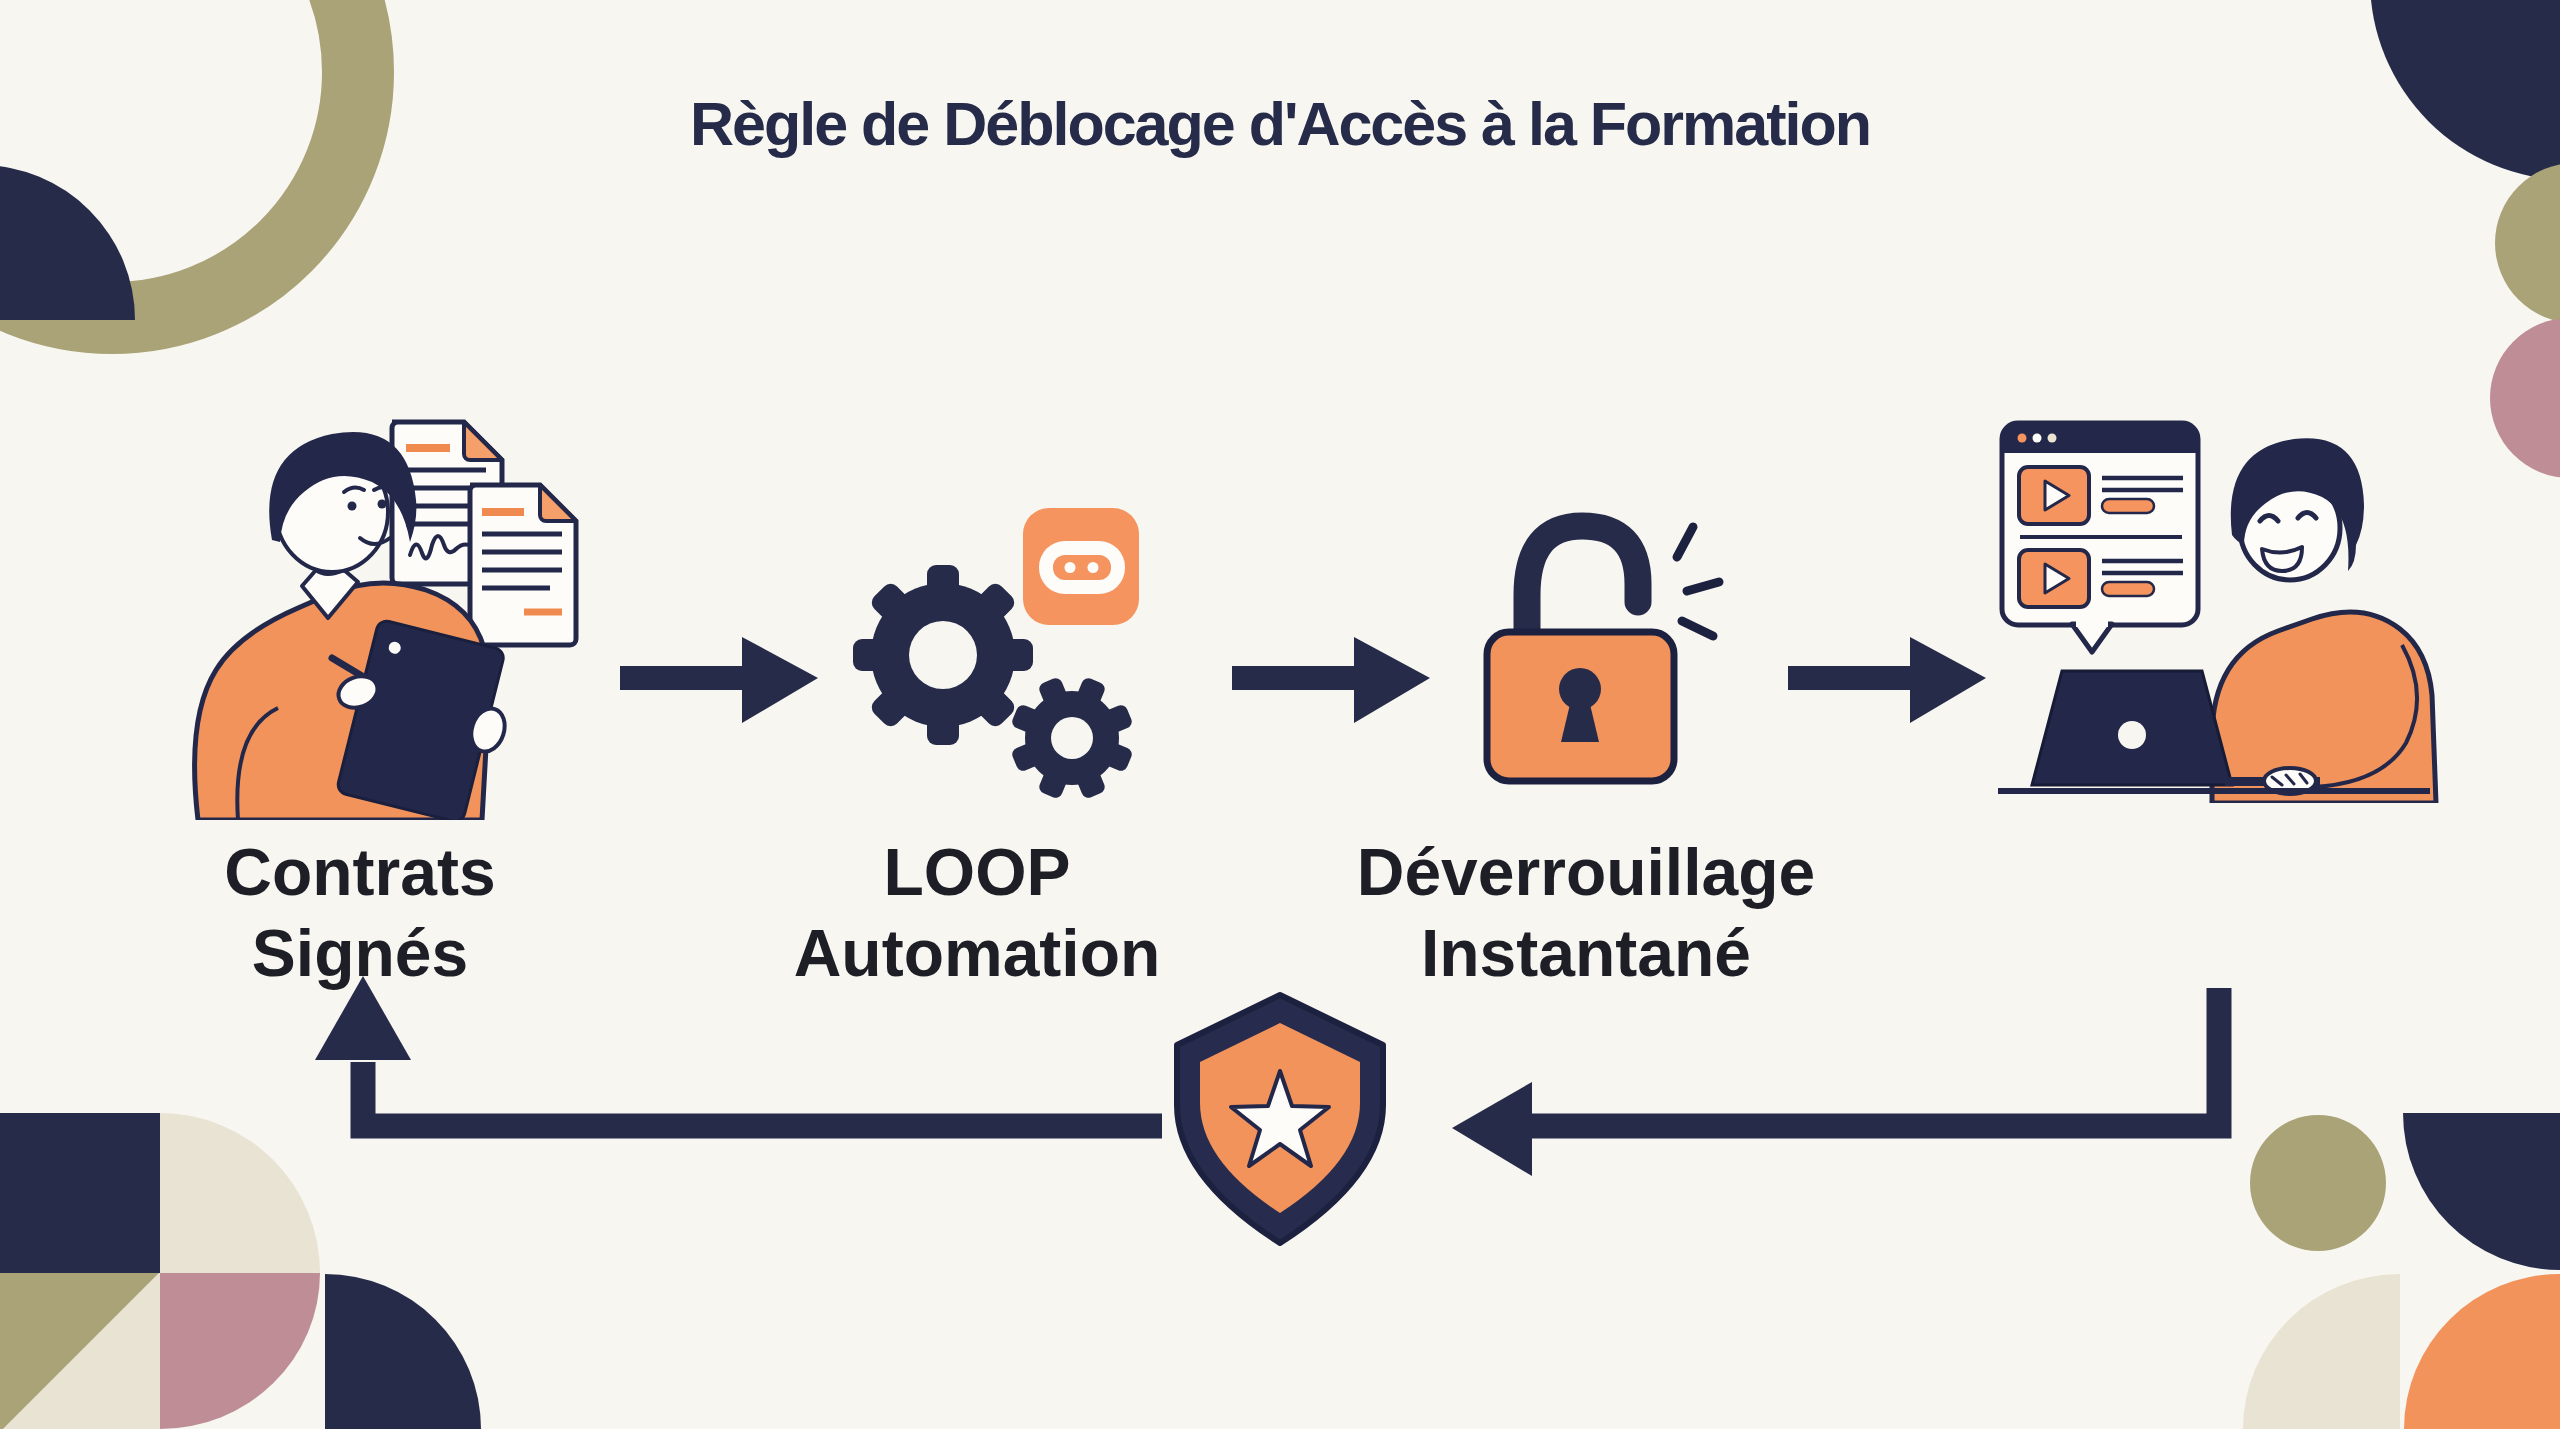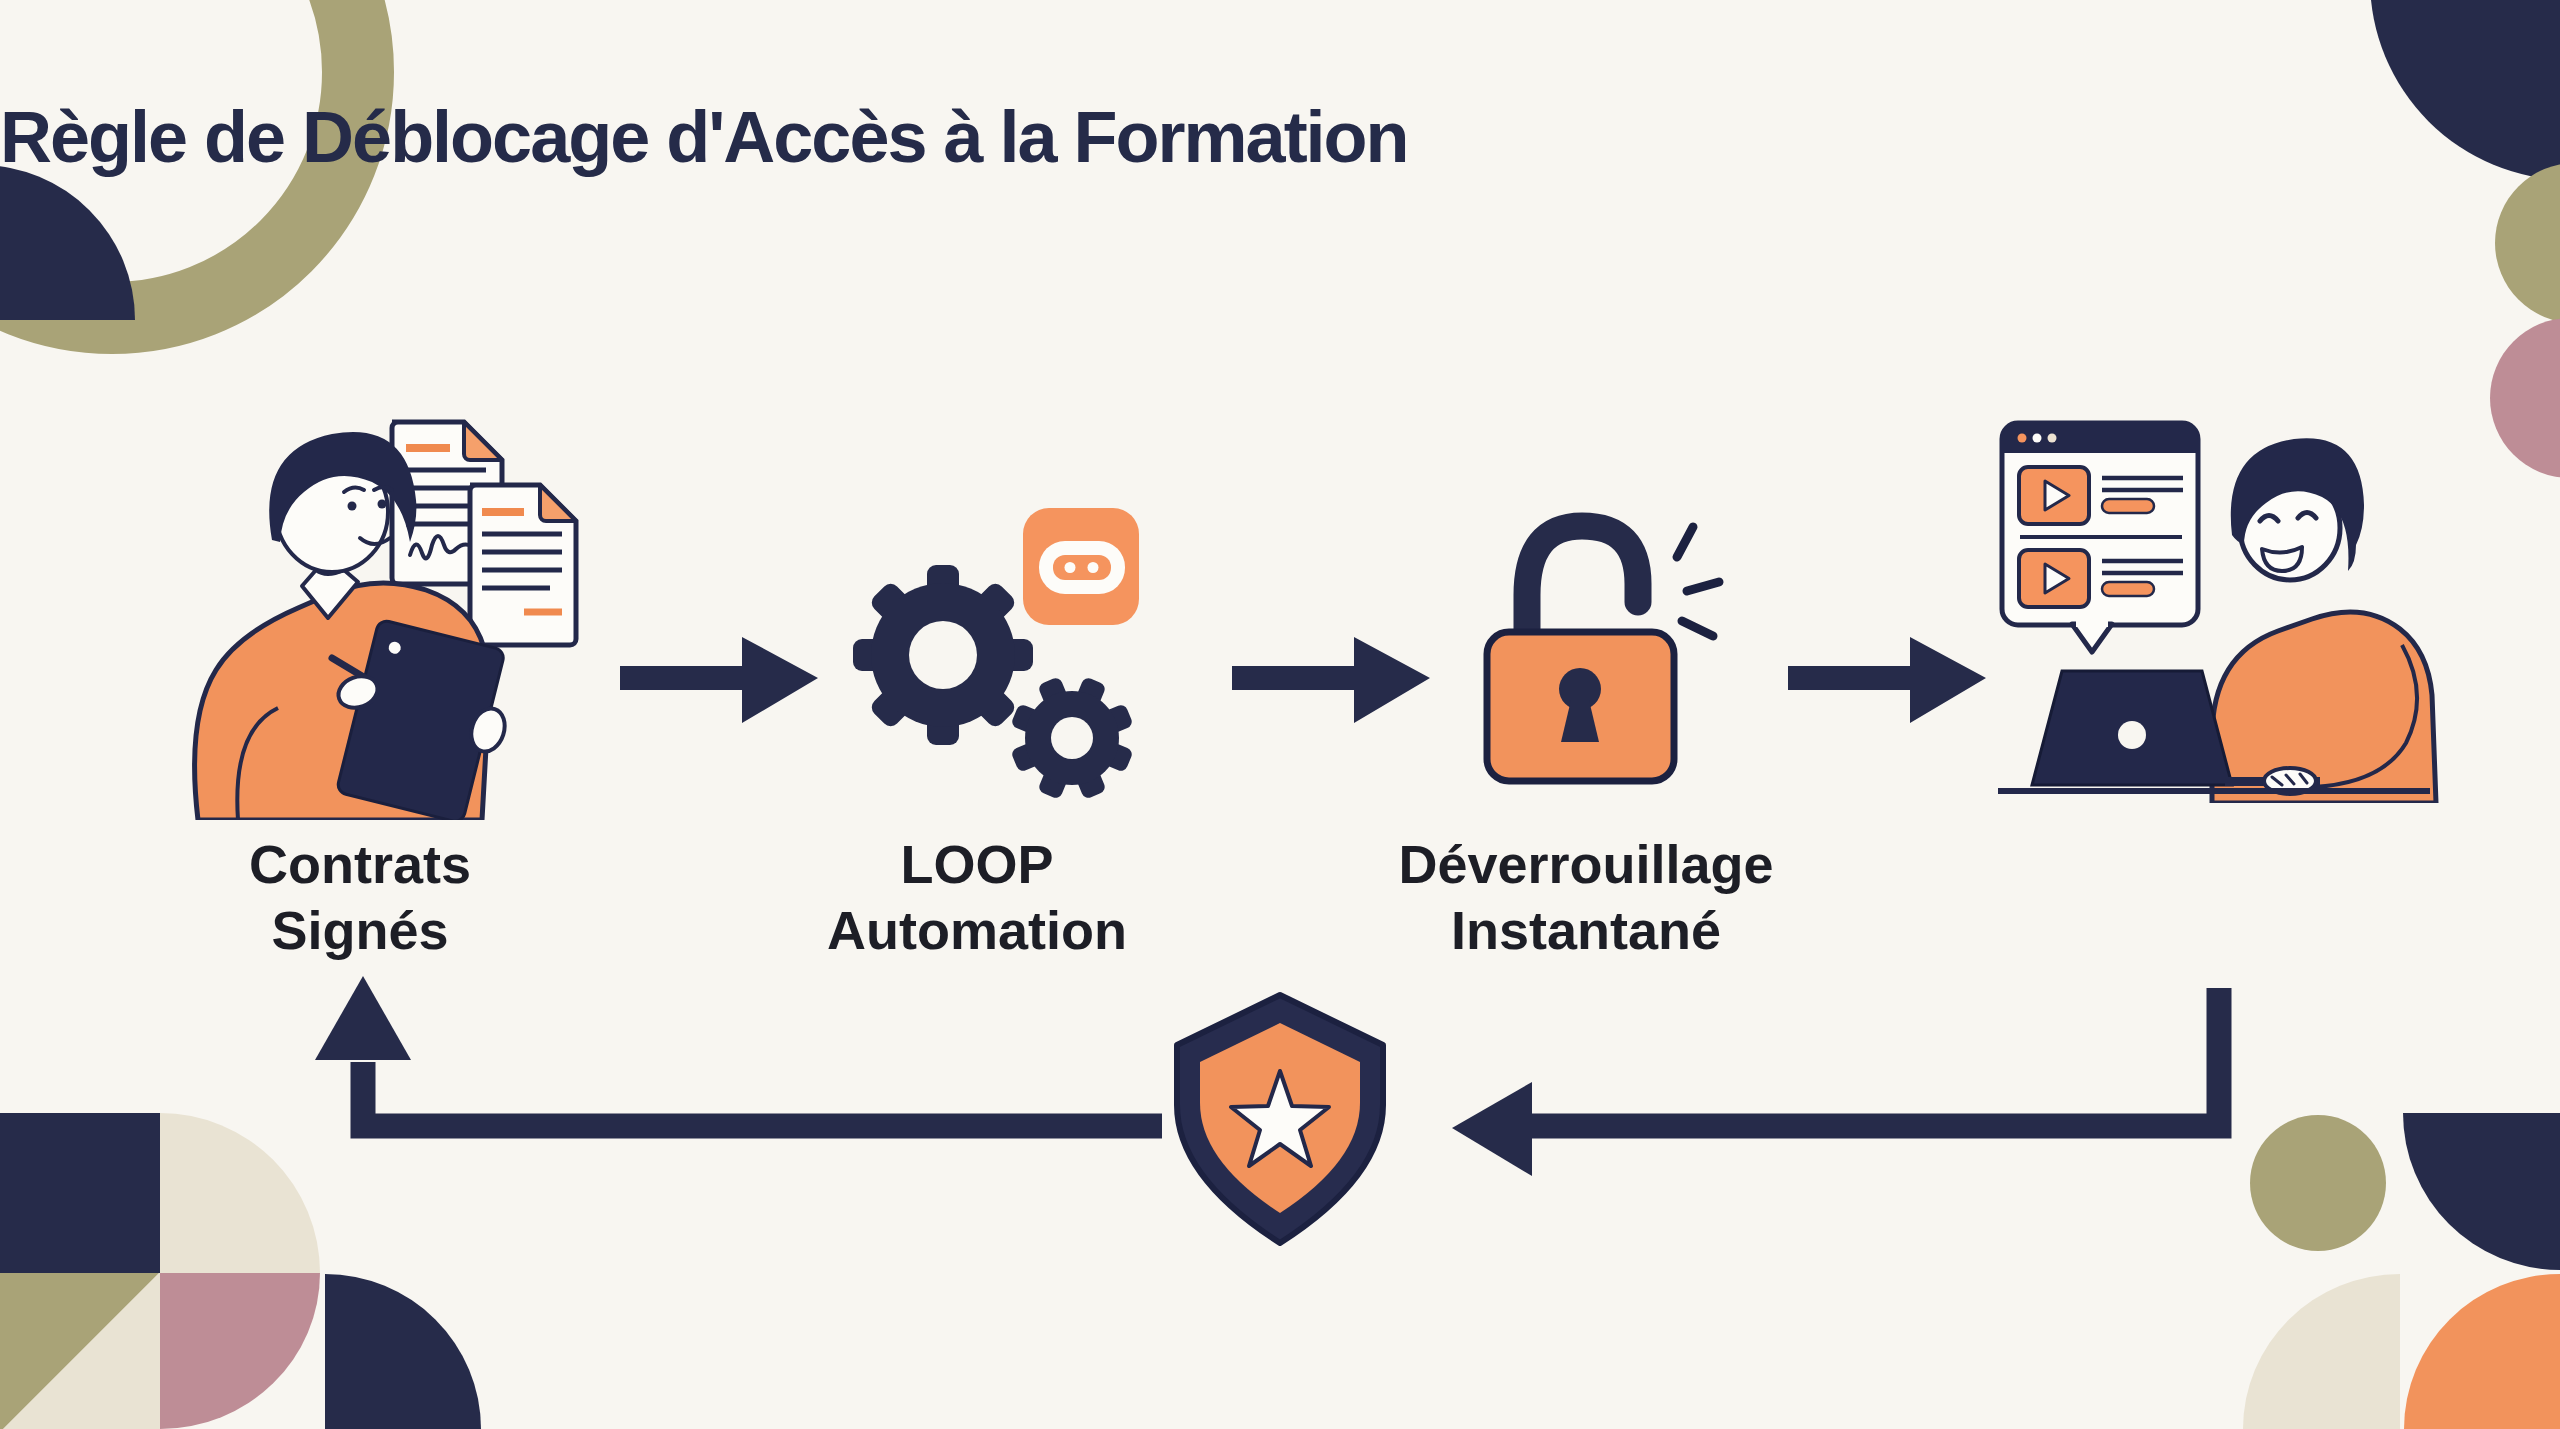--- a/index.html
+++ b/index.html
@@ -15,25 +15,25 @@
   .br-navy-quarter{left:2403px;top:1113px;width:157px;height:157px;border-radius:0 0 0 100%;background:#262B4A;}
   .br-beige-quarter{left:2243px;top:1274px;width:157px;height:155px;border-radius:100% 0 0 0;background:#E9E3D3;}
   .br-orange-quarter{left:2404px;top:1274px;width:156px;height:155px;border-radius:100% 0 0 0;background:#F2935C;}
   .br-olive-circle{left:2250px;top:1115px;width:136px;height:136px;border-radius:50%;background:#A9A377;}
   .bl-navy-square{left:0;top:1113px;width:160px;height:160px;background:#262B4A;}
   .bl-beige-quarter{left:160px;top:1113px;width:160px;height:160px;border-radius:0 100% 0 0;background:#E9E3D3;}
   .bl-diag{left:0;top:1273px;width:160px;height:156px;background:linear-gradient(135deg,#A9A377 50%,#E9E3D3 50.5%);}
   .bl-mauve-quarter{left:160px;top:1273px;width:160px;height:156px;border-radius:0 0 100% 0;background:#BE8D96;}
   .bl-navy-quarter{left:325px;top:1274px;width:156px;height:155px;border-radius:0 100% 0 0;background:#262B4A;}
 
-  .title{position:absolute;left:0;top:48px;width:100%;
-         font-size:72px;font-weight:700;letter-spacing:-2px;color:#252B49;}
+  .title{position:absolute;left:0;top:48px;width:100%;text-align:center;
+         font-size:61px;font-weight:700;letter-spacing:-2px;color:#252B49;}
   .icon-box{position:absolute;}
   .step-label{position:absolute;transform:translateX(-50%);text-align:center;
-              font-size:54px;font-weight:700;line-height:1.22;color:#1D1E26;white-space:nowrap;}
+              font-size:66px;font-weight:700;line-height:1.22;color:#1D1E26;white-space:nowrap;}
   .arrows-overlay{position:absolute;left:0;top:0;width:2560px;height:1429px;}
 </style>
 </head>
 <body>
 
 <div class="canvas">
 
   <div class="decor tl-ring"></div>
   <div class="decor tl-halfdisc"></div>
   <div class="decor tr-circle"></div>

